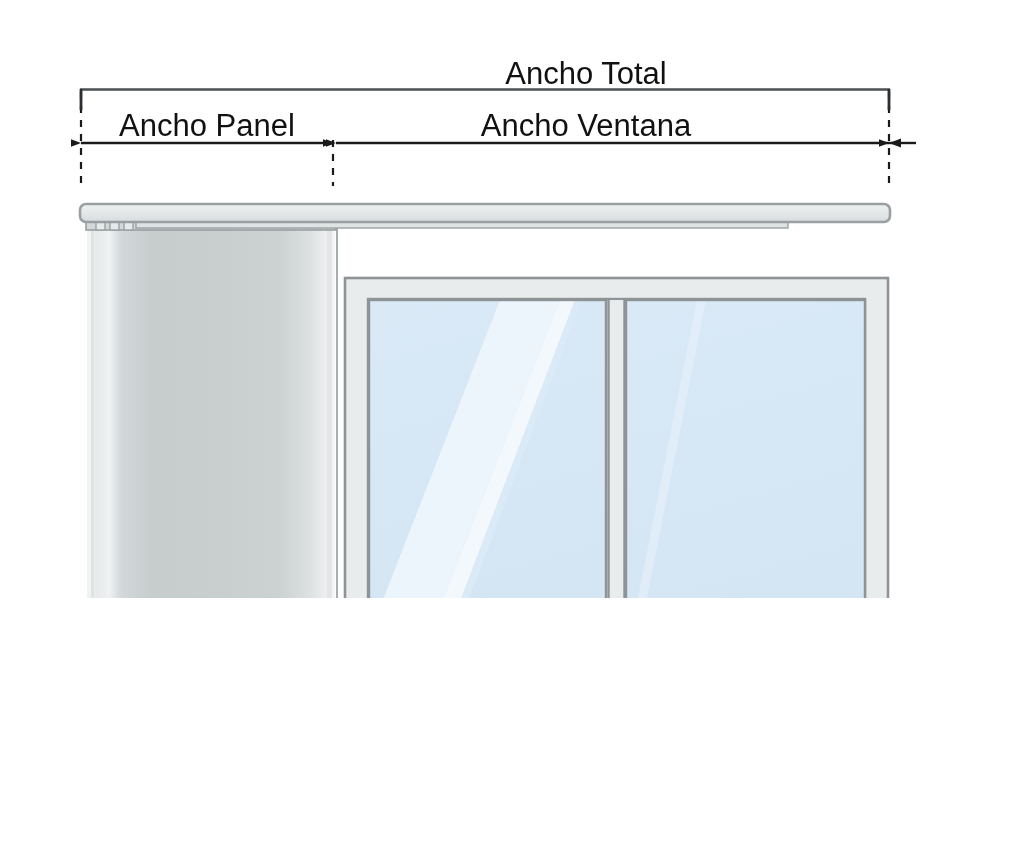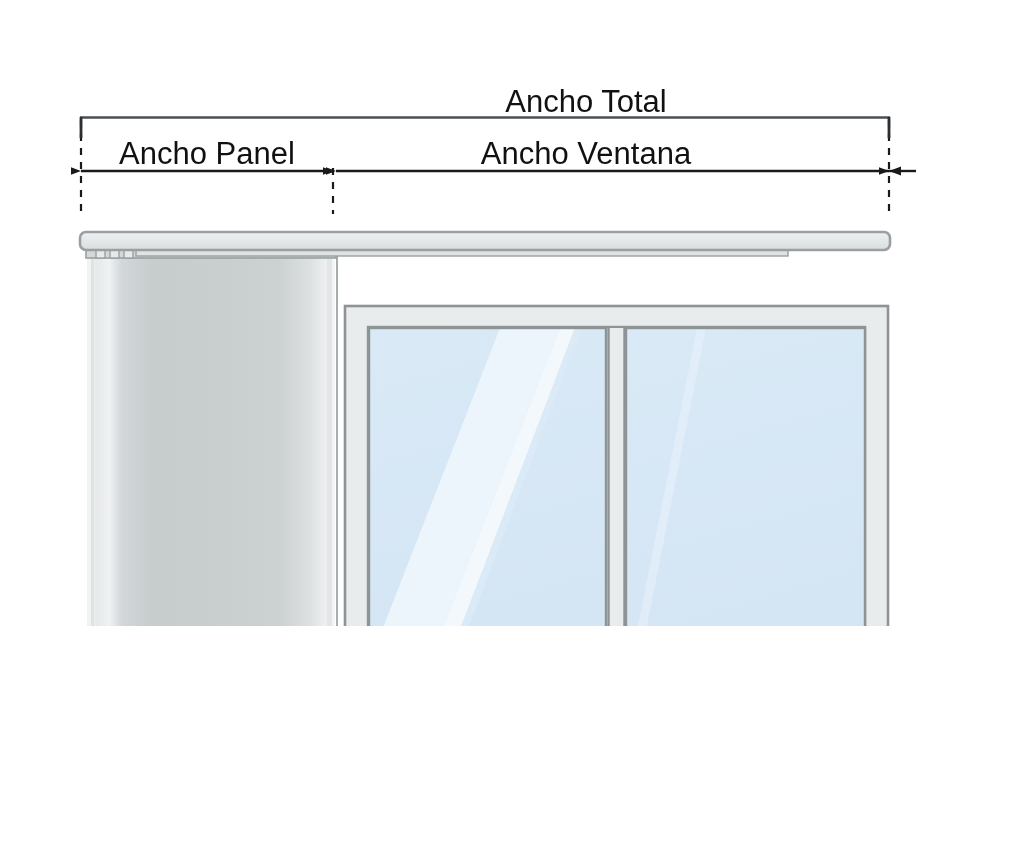--- a/index.html
+++ b/index.html
@@ -9,21 +9,20 @@
   }
   body {
     font-family: "Liberation Sans", sans-serif;
   }
   #stage {
     position: relative;
     width: 1024px;
     height: 598px;
     background: #ffffff;
     overflow: hidden;
-    margin-top: 28px;
   }
   #stage svg {
     position: absolute;
     left: 0;
     top: 0;
   }
   .dim-label {
     font-family: "Liberation Sans", sans-serif;
     font-size: 31px;
     fill: #111111;

